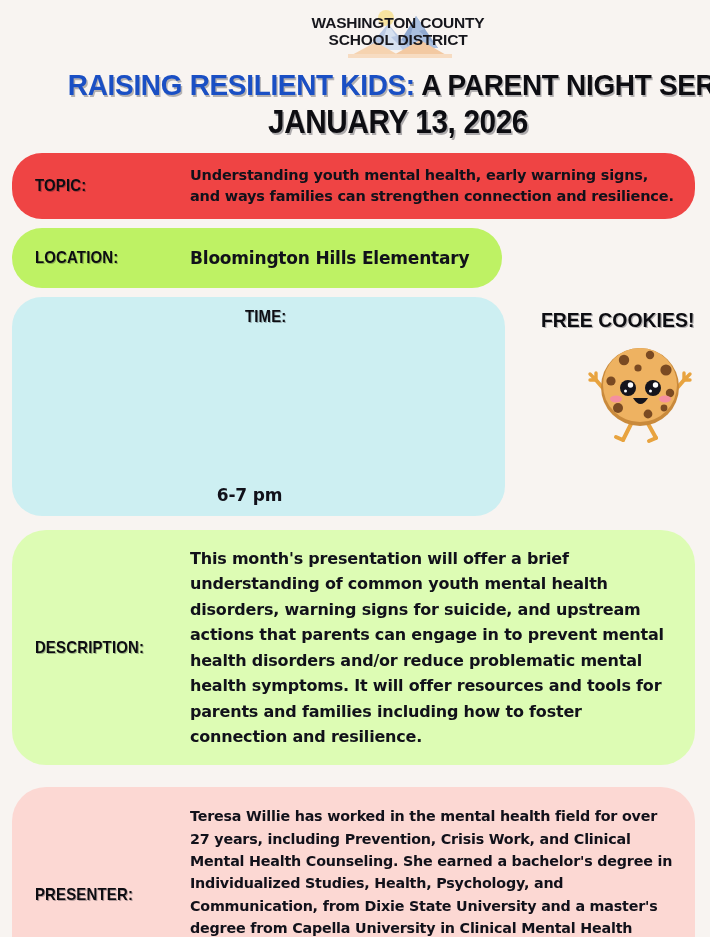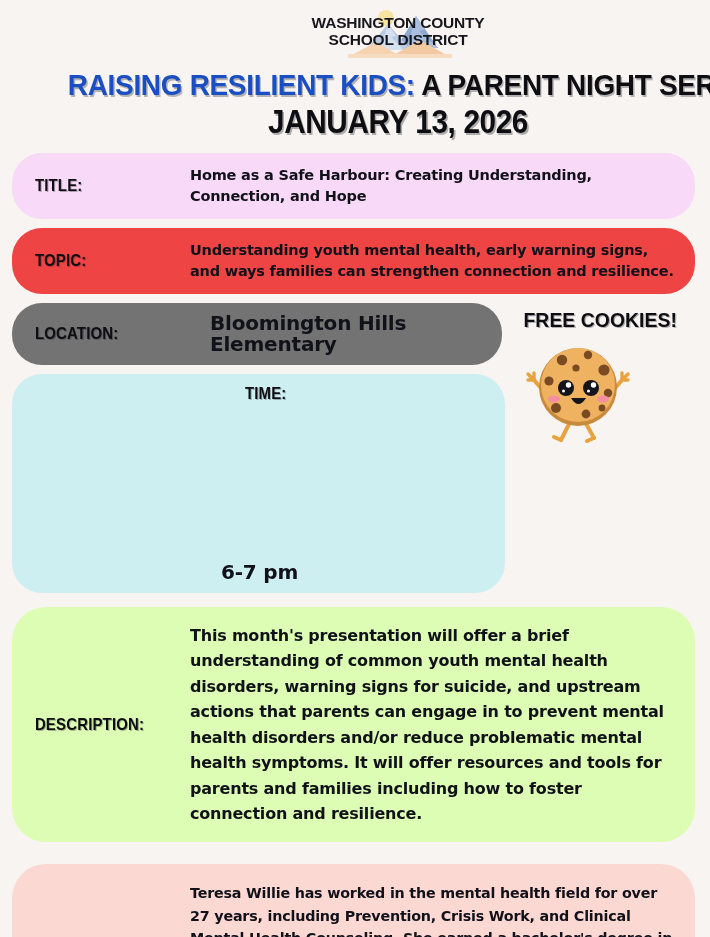--- a/index.html
+++ b/index.html
@@ -110,46 +110,46 @@
     font-family: "DejaVu Sans", sans-serif;
     font-weight: bold;
     font-size: 14.5px;
     line-height: 21px;
     color: #11111a;
     letter-spacing: -0.2px;
   }
 
   .row-title    { width: 683px; min-height: 66px; background: #f8d9f8; }
   .row-topic    { width: 683px; min-height: 66px; background: #ef4444; }
-  .row-location { width: 490px; min-height: 60px; background: #737373; }
+  .row-location { width: 490px; min-height: 60px; background: #bef264; }
   .row-time     { width: 493px; min-height: 60px; background: #cdeff2; flex-direction: column; }
   .row-desc     { width: 683px; min-height: 235px; background: #ddfcb4;
                   border-radius: 34px; }
   .row-pres     { width: 683px; min-height: 215px; background: #fcd8d3;
                   border-radius: 34px; }
 
   .row-location .row-value,
-  .row-time .row-value { font-size: 20px; margin-left: 20px; }
+  .row-time .row-value { font-size: 17px; }
 
   .row-desc .row-value,
   .row-pres .row-value { padding-right: 18px; }
 
   .row-desc .row-value { font-size: 16px; line-height: 25.5px; }
   .row-pres .row-value { font-size: 14.3px; line-height: 22.3px; }
 
   .row-desc { margin-top: 14px; }
   .row-pres { margin-top: 22px; }
 
   
   .cookie-block {
     position: absolute;
     left: 516px;
     top: 308px;
     width: 186px;
-    text-align: left;
+    text-align: right;
   }
 
   .cookie-title {
     font-family: "Liberation Sans", sans-serif;
     font-weight: bold;
     font-size: 21px;
     letter-spacing: 0.1px;
     color: #0d0d12;
     transform: scaleX(0.92);
     text-shadow: 1.3px 1.3px 0 rgba(20,20,30,0.30);
@@ -180,24 +180,20 @@
     </div>
   </div>
 
   <div class="title-line"><span class="title-accent">RAISING RESILIENT KIDS:</span><span class="title-rest"> A PARENT NIGHT SERIES</span></div>
 
   <div class="date-line">JANUARY 13, 2026</div>
 </div>
 
 <div class="rows">
 
-  <div class="row row-title">
-    <div class="row-label">TITLE:</div>
-    <div class="row-value">Home as a Safe Harbour: Creating Understanding, Connection, and Hope</div>
-  </div>
 
   <div class="row row-topic">
     <div class="row-label">TOPIC:</div>
     <div class="row-value">Understanding youth mental health, early warning signs, and ways families can strengthen connection and resilience.</div>
   </div>
 
   <div class="row row-location">
     <div class="row-label">LOCATION:</div>
     <div class="row-value">Bloomington Hills Elementary</div>
   </div>

